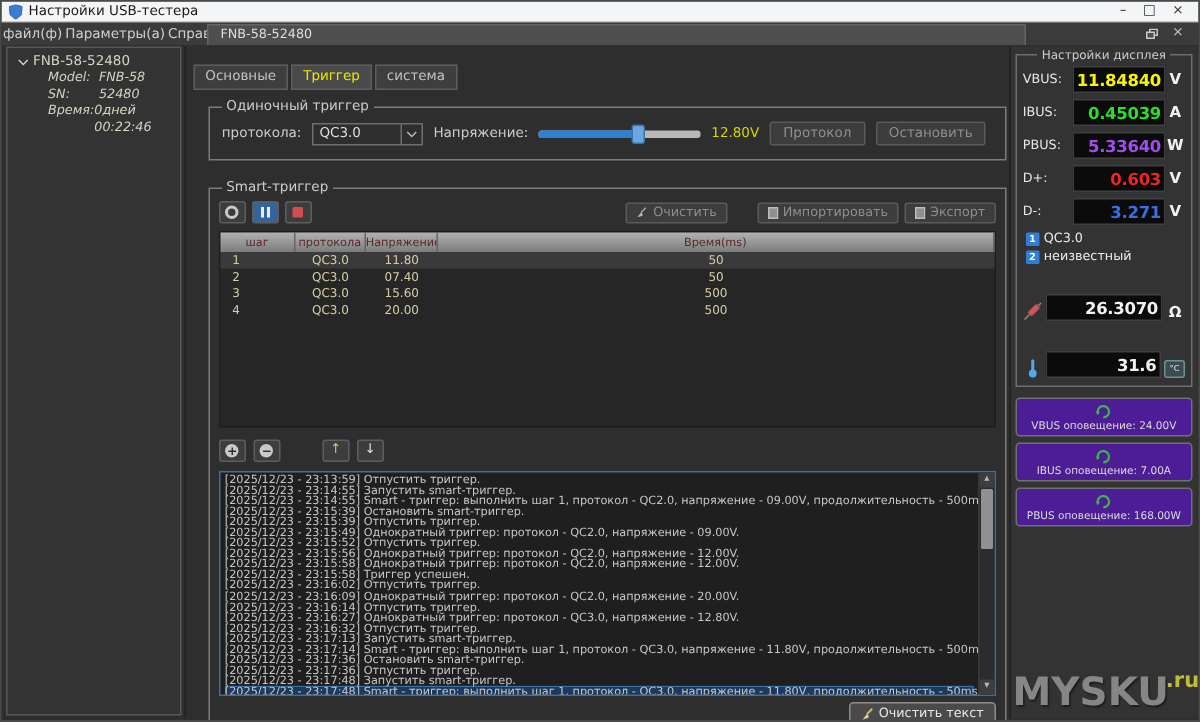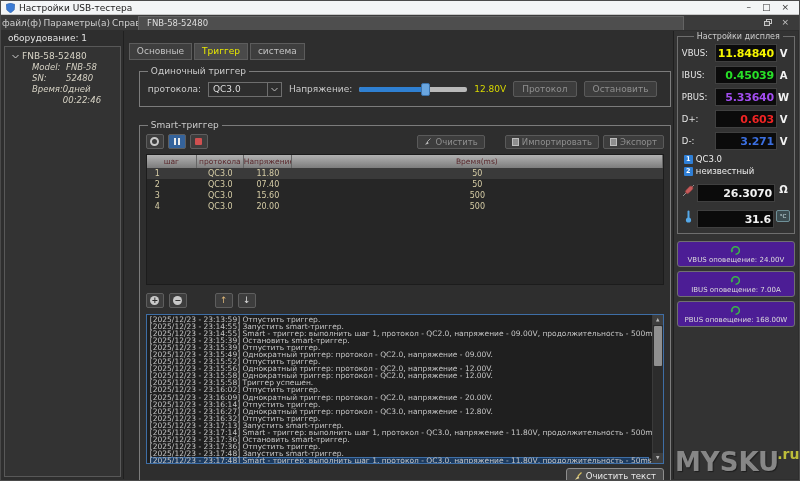--- a/index.html
+++ b/index.html
@@ -96,31 +96,31 @@
   .scroll-btn.up { top:0; } .scroll-btn.down { bottom:0; }
   .scroll-thumb { position:absolute; left:1px; right:1px; top:11px; height:40px; background:#909090; border-radius:1px; }
 
   .clear-row { display:flex; justify-content:flex-end; margin:4px 6px 0; }
   .clear-btn { display:flex; align-items:center; gap:3px; font-size:8.5px; color:#e8e8e8; background:#4a4a4a;
                border:1px solid #8d8d8d; border-radius:3px; padding:2px 7px; }
 
   
   .right-panel { flex:1; padding:1px 2px 0; border-left:1px solid #1f1f1f; background:#333; }
   .display-group { margin:0 1px; padding:3px 4px 5px; border:1px solid #6e6e6e; }
-  .display-group legend { font-size:8px; margin-left:12px; }
+  .display-group legend { font-size:8px; margin-left:0;text-align:center; }
   .reading { display:flex; align-items:center; margin-bottom:4px; }
   .rlabel { width:33px; font-size:8.5px; color:#e6e6e6; }
   .rbox { flex:1; height:18px; background:#0b0b0b; border:1px solid #404040; display:flex; align-items:center; padding:0 2px; }
   .rval { flex:1; text-align:right; font-weight:bold; font-size:11px; letter-spacing:-0.2px; }
   .runit { width:13px; text-align:center; font-size:10px; font-weight:bold; color:#f2f2f2; }
   .proto-row { display:flex; align-items:center; gap:3px; margin:2px 0 2px 2px; height:10px; }
   .badge { width:9px; height:9px; background:#2f7fd6; color:#fff; font-size:6.5px; font-weight:bold;
            text-align:center; line-height:9px; border-radius:1px; }
   .proto-name { font-size:8.5px; color:#ececec; }
-  .meas-row { display:flex; align-items:flex-start; margin-top:8px; gap:2px; }
+  .meas-row { display:flex; align-items:flex-end; margin-top:20px; gap:2px; }
   .meas-icon { width:13px; display:flex; justify-content:center; }
   .cbtn { width:14px; height:12px; background:#3c4c50; border:1px solid #6f9098; border-radius:2px;
           color:#d8eef2; font-size:5.5px; line-height:10px; text-align:center; }
   .alert-btn { margin:4px 1px 0; width:calc(100% - 2px); height:26px; background:#4c1d95; border:1px solid #707070;
                border-radius:3px; display:flex; flex-direction:column; align-items:center; justify-content:center; }
   .alert-btn.firstA { margin-top:7px; }
   .albl { font-size:7px; color:#dcdcdc; line-height:8px; white-space:nowrap; }
 
   
   .watermark { position:absolute; left:674px; top:445px; z-index:40; pointer-events:none; opacity:0.85; white-space:nowrap; }
@@ -156,21 +156,20 @@
         <rect x="2.5" y="0.5" width="5" height="4" fill="none" stroke="#c8c8c8"></rect>
         <rect x="0.5" y="2.5" width="5" height="4" fill="#4e4e4e" stroke="#c8c8c8"></rect>
       </svg>
       <span class="mdi-close">×</span>
     </span>
   </div>
 
   <div class="body">
 
     <div class="sidebar">
-      <div class="sidebar-header">оборудование: 1</div>
       <div class="tree">
         <div class="tree-root">
           <svg width="7" height="5" viewBox="0 0 7 5">
             <polyline points="0.5,1 3.5,4 6.5,1" fill="none" stroke="#cfcfcf" stroke-width="1"></polyline>
           </svg>
           <span>FNB-58-52480</span>
         </div>
         <div>
             <div class="tree-field">
               <span class="lbl">Model:</span>

